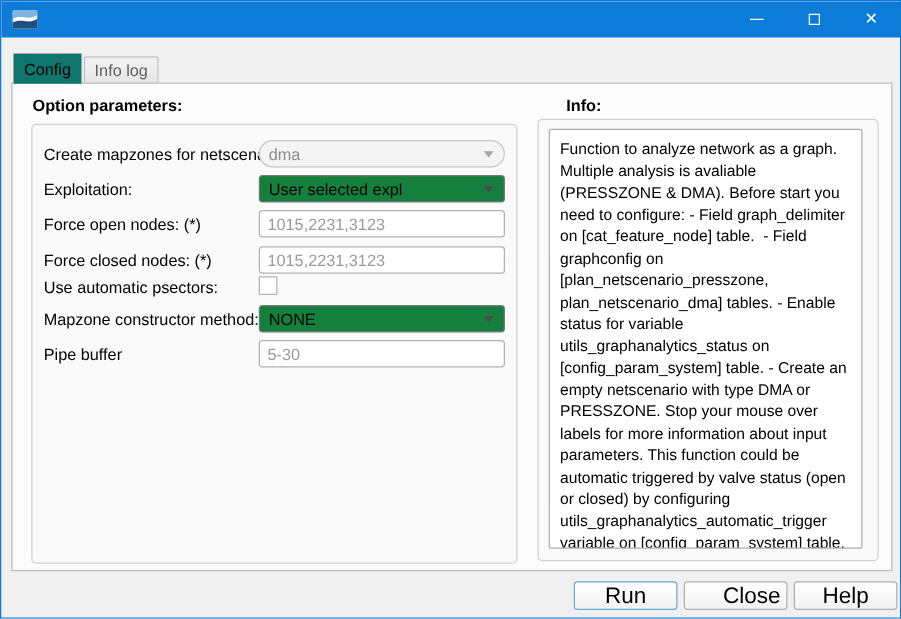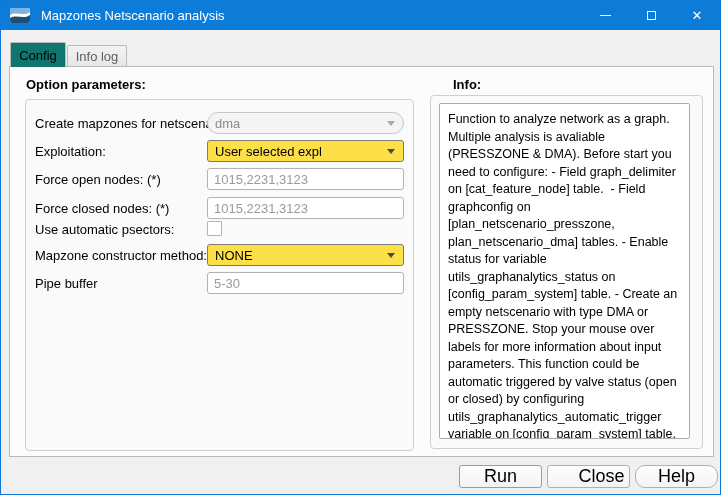--- a/index.html
+++ b/index.html
@@ -25,54 +25,53 @@
   .tab-active{left:9px;top:41px;width:56px;height:25px;background:#0f766e;z-index:3;color:#000;}
   .tab-inactive{left:66px;top:44px;width:60px;height:22px;background:linear-gradient(#f2f2f2,#e6e6e6);color:#5f5f5f;z-index:1;}
   .pane{position:absolute;left:8px;top:65px;width:705px;height:391px;background:#fcfcfc;border:1px solid #b9b9b9;z-index:2;}
   
   .group-title{position:absolute;font-weight:bold;font-size:13px;color:#000;white-space:nowrap;}
   .group-box{position:absolute;border:1px solid #d0d0d0;border-radius:4px;background:#fafafa;}
   
   .row{position:absolute;left:25px;width:369px;height:22px;display:flex;align-items:center;}
   .lbl{white-space:nowrap;}
   .field{position:absolute;left:172px;top:0;width:197px;height:22px;}
-  .combo{display:flex;align-items:center;border:1px solid #7a7a7a;border-radius:3px;background:#fde047;height:22px;padding:0 8px 0 7px;width:197px;}
+  .combo{display:flex;align-items:center;border:1px solid #7a7a7a;border-radius:3px;background:#15803d;height:22px;padding:0 8px 0 7px;width:197px;}
   .combo-text{flex:1;white-space:nowrap;overflow:hidden;}
   .combo-arrow{width:0;height:0;border-left:4px solid transparent;border-right:4px solid transparent;border-top:5px solid #4a4a4a;margin-left:6px;}
   .combo.disabled{border-color:#c6c6c6;background:#f4f4f4;color:#8b8b8b;border-radius:11px;}
   .combo.disabled .combo-arrow{border-top-color:#a8a8a8;}
   .edit{width:197px;height:22px;border:1px solid #b2b2b2;border-radius:3px;background:#ffffff;
         font-family:"Liberation Sans",sans-serif;font-size:13px;color:#000;padding:0 6px;outline:none;}
   .edit::placeholder{color:#9a9a9a;opacity:1;}
   .checkbox{display:inline-block;width:15px;height:15px;border:1px solid #b4b4b4;border-radius:1px;background:#ffffff;}
   
   .infobox{position:absolute;left:429px;top:36px;width:251px;height:336px;background:#ffffff;
            border:1px solid #acacac;border-radius:2px;padding:7px 6px 7px 8px;
            font-size:12.5px;line-height:17.5px;color:#000;
            white-space:pre-wrap;overflow-wrap:break-word;overflow:hidden;}
   
   .btn{position:absolute;top:464px;width:83px;height:23px;border:1px solid #b0b0b0;border-radius:3px;
        background:linear-gradient(#fefefe,#f3f3f3);font-family:"Liberation Sans",sans-serif;
        font-size:18px;color:#000;display:flex;align-items:center;justify-content:center;cursor:default;}
   .btn-run{left:458px;border-color:#6aa9dd;}
   .btn-close{left:546px;padding-left:32px;}
-  .btn-help{left:634px;border-radius:10px;}
+  .btn-help{left:634px;}
 </style>
 </head>
 <body>
 
 <div class="window">
 
   <div class="titlebar">
     <svg class="title-icon" viewBox="0 0 20 15">
       <rect x="0" y="0" width="20" height="15" rx="2" fill="#ffffff"></rect>
       <path d="M0 2 Q0 0 2 0 L20 0 L20 4 C13 9 7 3 0 7 Z" fill="#7fb2e0"></path>
       <path d="M0 10 C7 6 13 12 20 7 L20 13 Q20 15 18 15 L2 15 Q0 15 0 13 Z" fill="#1f4e79"></path>
     </svg>
-    <span class="title-text">Mapzones Netscenario analysis</span>
     <div class="controls">
       <button class="ctrl">
         <span class="min-bar"></span>
       </button>
       <button class="ctrl">
         <span class="max-box"></span>
       </button>
       <button class="ctrl">
         <span class="close-x">✕</span>
       </button>

